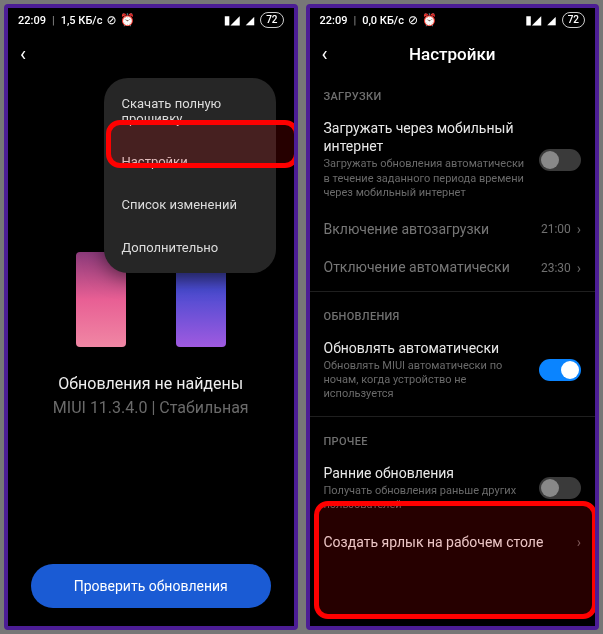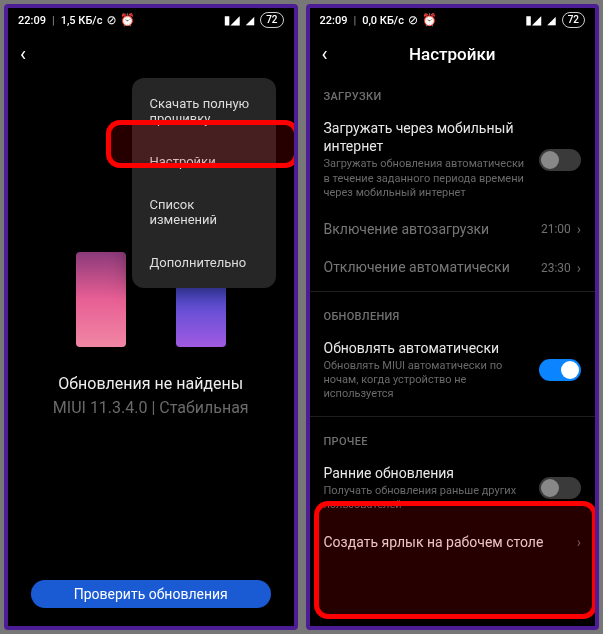--- a/index.html
+++ b/index.html
@@ -72,29 +72,29 @@
   .p1-status-text {
     position: absolute; top: 298px; width: 100%; text-align: center;
     color: #eee; font-size: 16px;
   }
   .p1-version {
     position: absolute; top: 322px; width: 100%; text-align: center;
     color: #6a6a6a; font-size: 16px;
   }
   .p1-button {
     position: absolute; bottom: 18px; left: 50%; transform: translateX(-50%);
-    width: 240px; height: 28px; border-radius: 22px;
+    width: 240px; height: 44px; border-radius: 22px;
     background: #1a5bd4; color: #fff;
     display: flex; align-items: center; justify-content: center;
     font-size: 14px;
   }
   .popup-menu {
     position: absolute; top: 2px; right: 18px;
-    width: 144px;
-    background: #262626; border-radius: 12px;
+    width: 172px;
+    background: #262626; border-radius: 24px;
     box-shadow: 0 4px 20px rgba(0,0,0,.5);
     overflow: visible;
     padding: 4px 0;
     z-index: 10;
   }
   .menu-item {
     padding: 14px 18px;
     color: #ddd; font-size: 13px;
   }
   .highlight-box {

